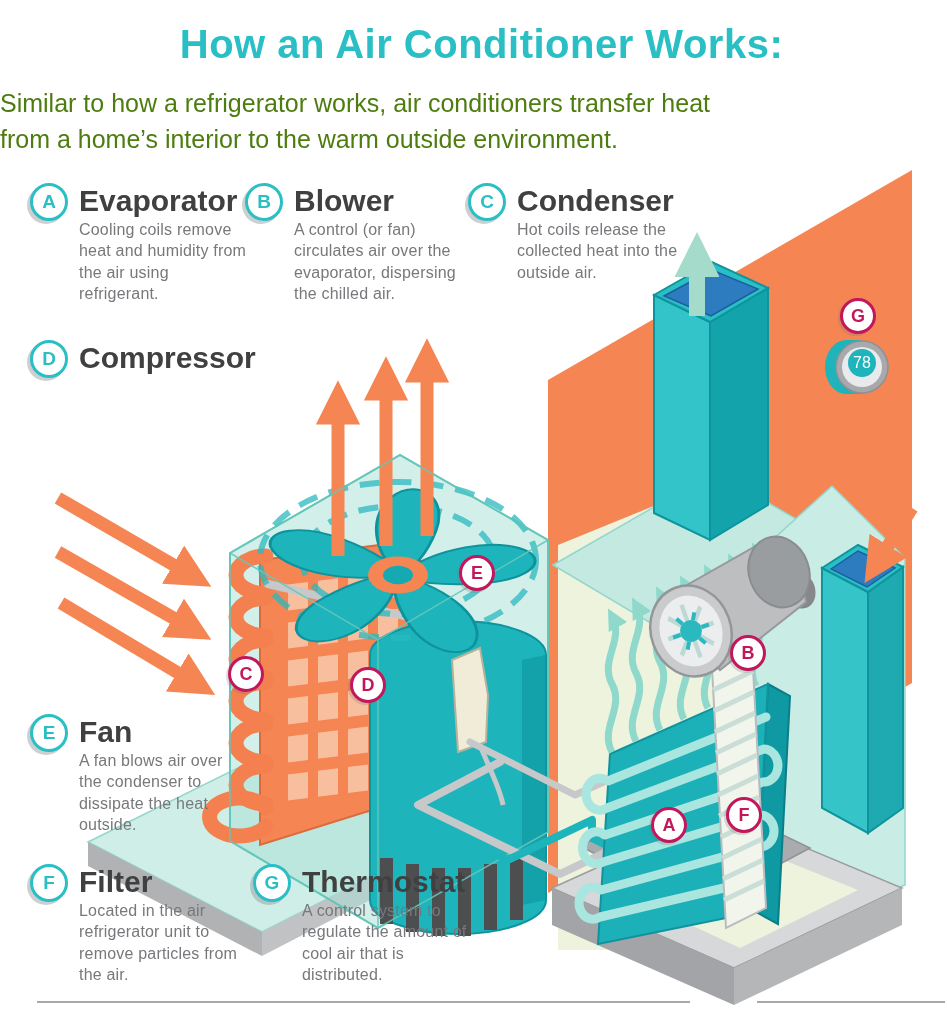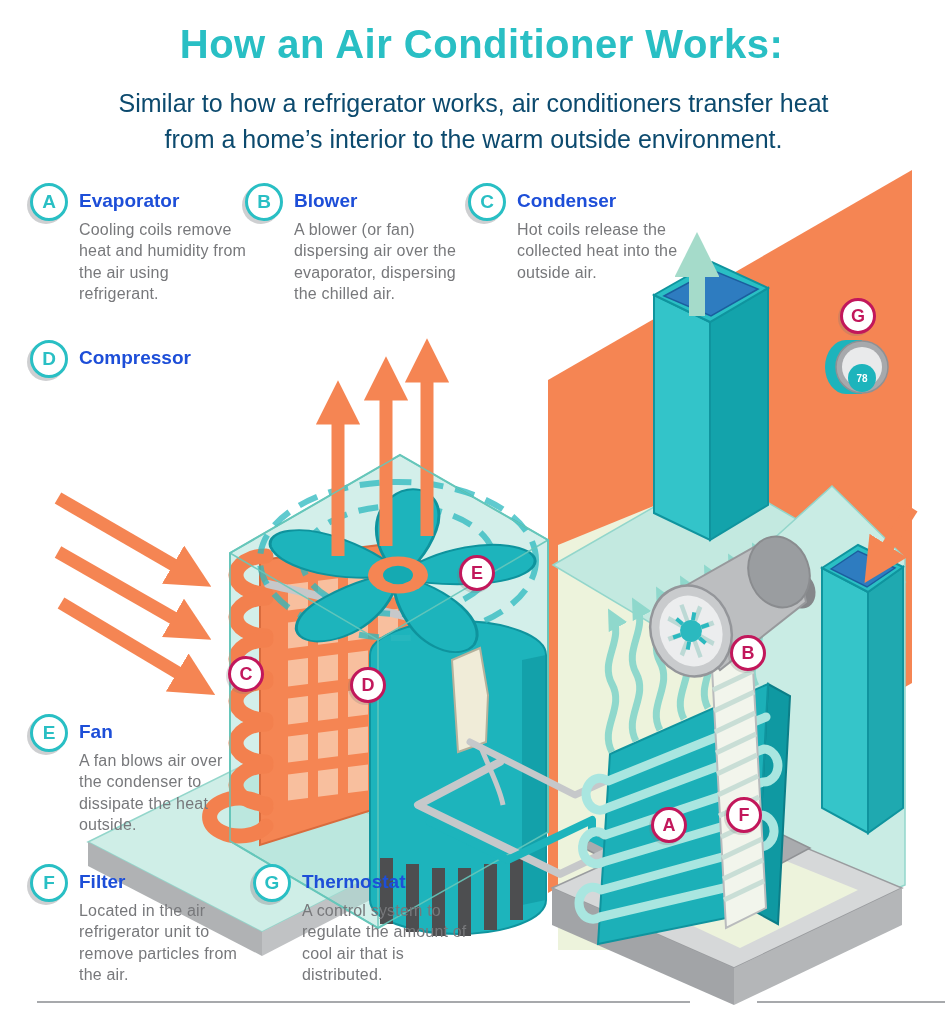--- a/index.html
+++ b/index.html
@@ -1,35 +1,35 @@
 <!DOCTYPE html>
 <html><head>
 <meta charset="utf-8">
 <style>
   html,body{margin:0;padding:0;background:#fff;}
   .canvas{position:relative;width:947px;height:1024px;background:#ffffff;overflow:hidden;
           font-family:"Liberation Sans", sans-serif;}
   .title{position:absolute;top:22px;left:16px;right:0;text-align:center;
          font-size:40px;font-weight:bold;color:#29bfc4;letter-spacing:.5px;}
-  .subtitle{position:absolute;top:86px;left:0;right:0;text-align:center;
-            font-size:25px;color:#0c4a6e;line-height:1.42;}
+  .subtitle{position:absolute;top:86px;left:0;right:0;text-align:left;
+            font-size:25px;color:#4d7c0f;line-height:1.42;}
   .legend-item{position:absolute;display:flex;gap:11px;}
   .badge{box-sizing:border-box;width:38px;height:38px;border-radius:50%;border:3px solid #29bfc4;
          background:#fff;color:#29bfc4;font-weight:bold;font-size:19px;flex:none;
          display:flex;align-items:center;justify-content:center;
          box-shadow:-3px 3px 0 rgba(147,149,152,.45);}
-  .lname{font-size:19px;font-weight:bold;color:#1d4ed8;line-height:36px;}
+  .lname{font-size:30px;font-weight:bold;color:#404040;line-height:36px;}
   .ldesc{margin-top:0;font-size:16px;color:#77787b;line-height:1.34;letter-spacing:.2px;}
   .illustration{position:absolute;left:0;top:0;}
   .marker{position:absolute;box-sizing:border-box;width:36px;height:36px;border-radius:50%;
           background:#fff;border:3px solid #c2175b;color:#c2175b;font-weight:bold;font-size:18px;
           display:flex;align-items:center;justify-content:center;
           box-shadow:-2px 2px 0 rgba(120,120,120,.25);}
-  .thermo{position:absolute;left:848px;top:364px;width:28px;height:28px;border-radius:50%;
-          background:#1db4bc;color:#fff;font-size:10px;font-weight:bold;
+  .thermo{position:absolute;left:848px;top:349px;width:28px;height:28px;border-radius:50%;
+          background:#1db4bc;color:#fff;font-size:16px;font-weight:normal;
           display:flex;align-items:center;justify-content:center;}
 </style>
 </head>
 <body>
 
 <div class="canvas">
 
   <div class="title">How an Air Conditioner Works:</div>
   <div class="subtitle">
     <span style="display:block">Similar to how a refrigerator works, air conditioners transfer heat</span>
@@ -276,21 +276,21 @@
     <div style="width:170px;">
       <div class="lname">Evaporator</div>
       <div class="ldesc">Cooling coils remove heat and humidity from the air using refrigerant.</div>
     </div>
   </div>
 
   <div class="legend-item" style="left:245px;top:183px;">
     <div class="badge">B</div>
     <div style="width:180px;">
       <div class="lname">Blower</div>
-      <div class="ldesc">A blower (or fan) dispersing air over the evaporator, dispersing the chilled air.</div>
+      <div class="ldesc">A control (or fan) circulates air over the evaporator, dispersing the chilled air.</div>
     </div>
   </div>
 
   <div class="legend-item" style="left:468px;top:183px;">
     <div class="badge">C</div>
     <div style="width:172px;">
       <div class="lname">Condenser</div>
       <div class="ldesc">Hot coils release the collected heat into the outside air.</div>
     </div>
   </div>

